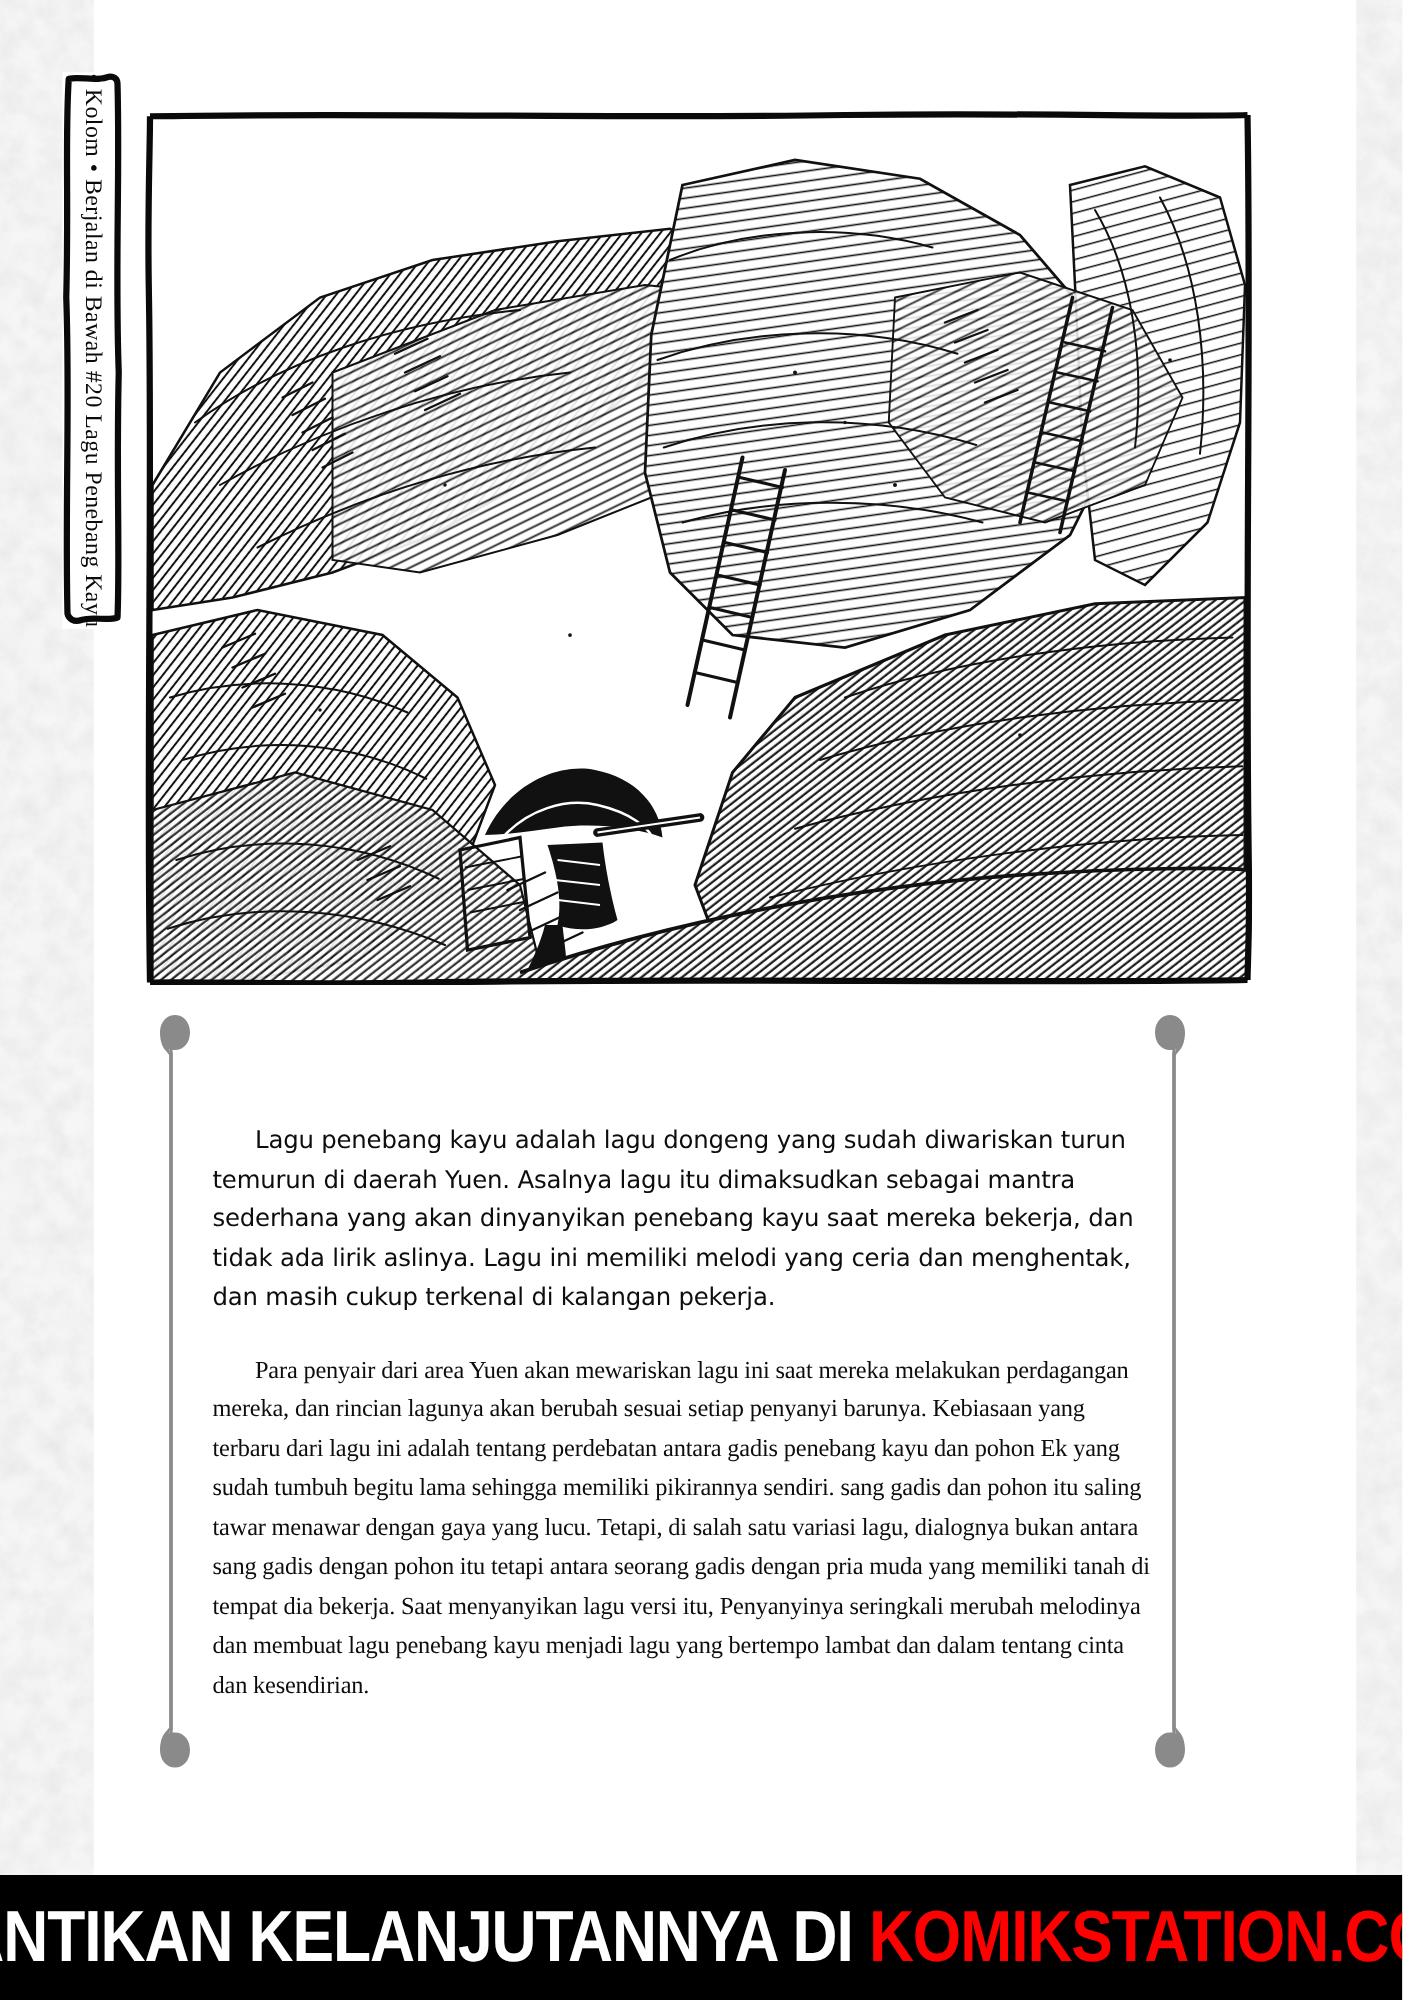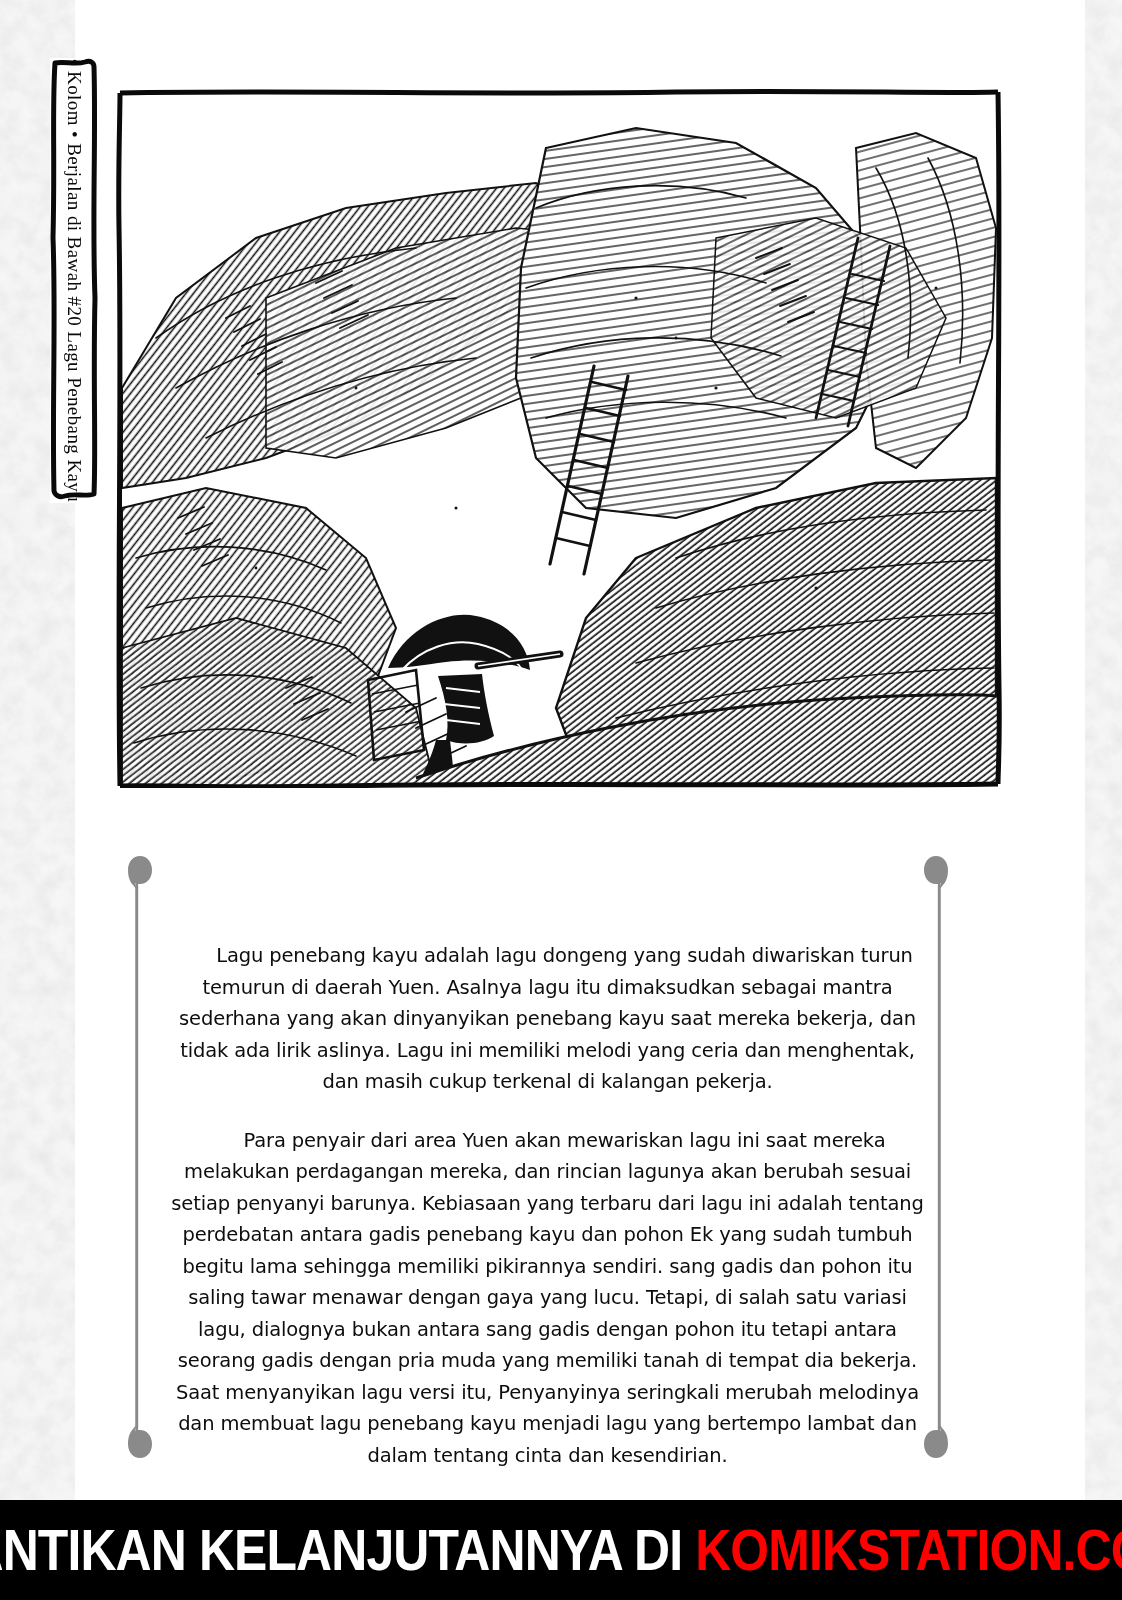--- a/index.html
+++ b/index.html
@@ -91,24 +91,23 @@
     font-size: 19px;
     letter-spacing: 0.4px;
     color: #0a0a0a;
     white-space: nowrap;
   }
 
   
   .text-block {
     position: absolute;
     left: 133px;
-    top: 852px;
+    top: 808px;
     width: 810px;
     height: 610px;
-    text-align: center;
   }
   .pin {
     position: absolute;
     width: 26px;
     height: 600px;
     pointer-events: none;
   }
   .pin-tl { left: -6px;  top: 0; }
   .pin-tr { right: -6px; top: 0; transform: scaleX(-1); }
   .body-copy {
@@ -119,21 +118,21 @@
     font-family: "DejaVu Sans", sans-serif;
     font-size: 19.5px;
     line-height: 31.5px;
     color: #0d0d0d;
     letter-spacing: -0.15px;
   }
   .body-copy p {
     margin: 0 0 27px 0;
     text-indent: 34px;
   }
-  .body-copy p:last-child { margin-bottom: 5px; }
+  .body-copy p:last-child { margin-bottom: 5px; font-family: Liberation Serif, serif; }
 
   
   .footer-banner {
     position: absolute;
     left: 0;
     top: 1500px;
     width: 1122px;
     height: 100px;
     background: #000000;
     display: flex;

